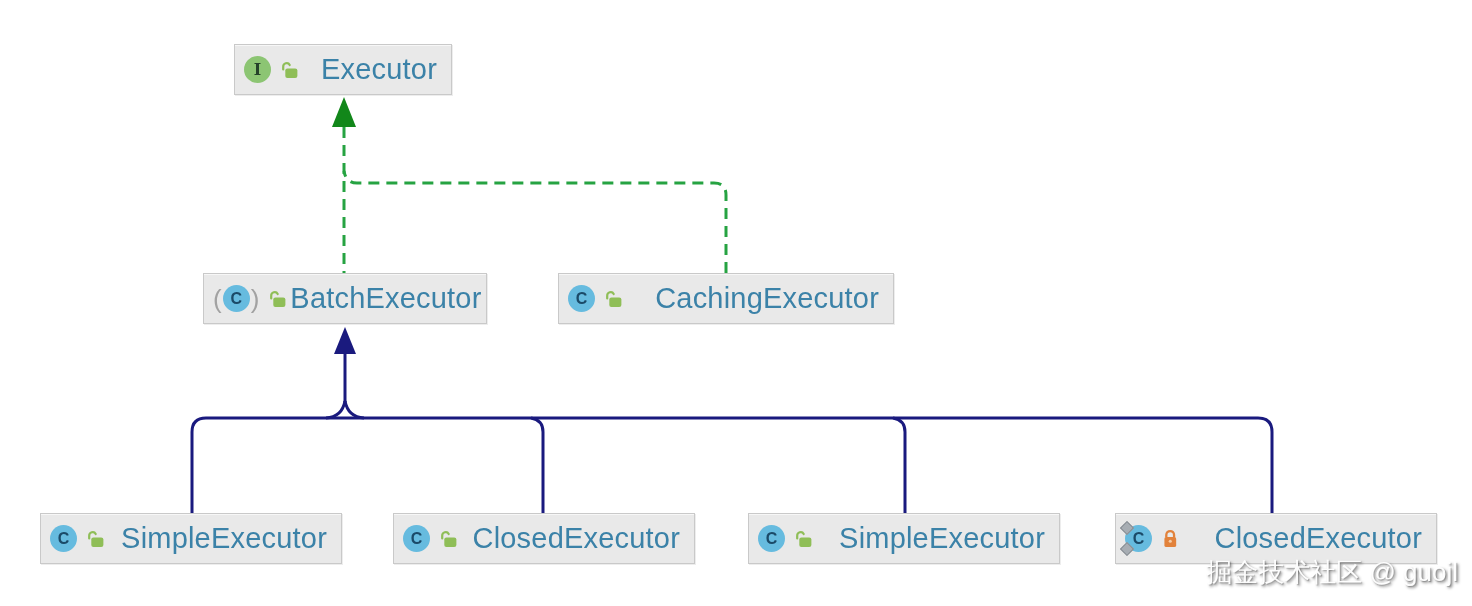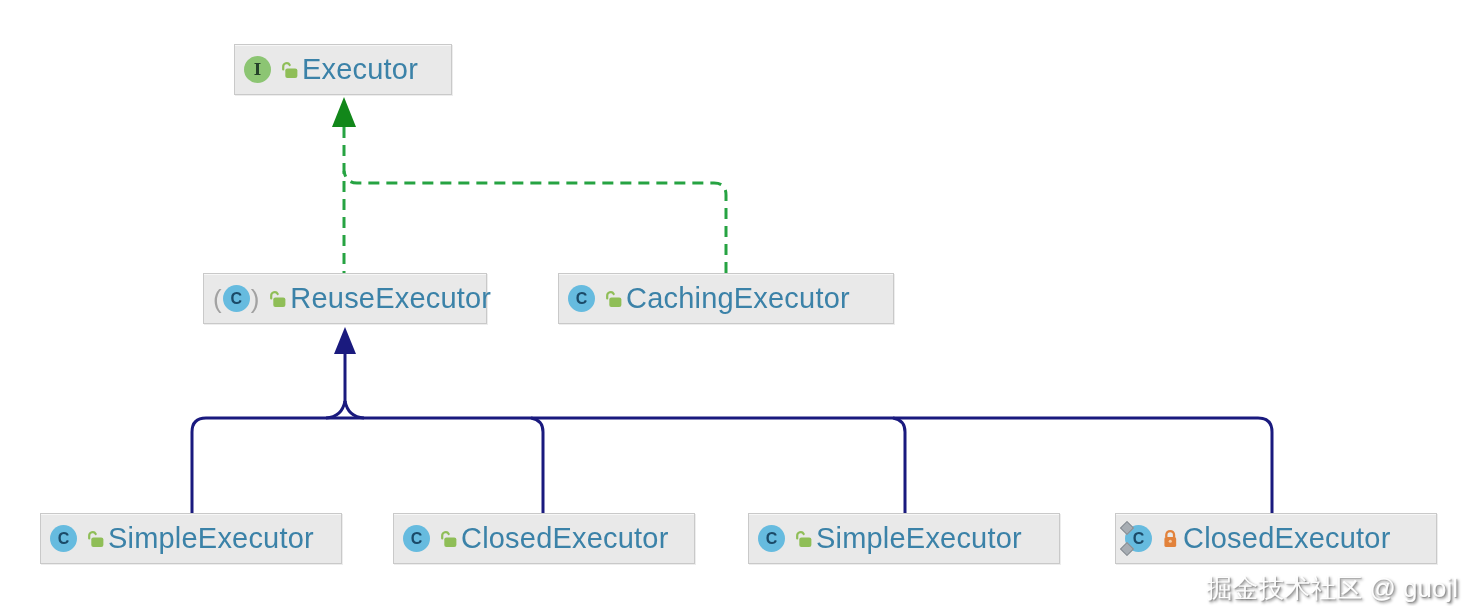--- a/index.html
+++ b/index.html
@@ -30,21 +30,21 @@
   .node{
     position:absolute;height:51px;box-sizing:border-box;
     background:var(--node-bg);
     border:1px solid var(--node-border);
     box-shadow:1px 1px 0 rgba(0,0,0,0.07), inset 0 1px 0 rgba(255,255,255,0.65);
     display:flex;align-items:center;
     padding:0 10px 0 9px;
     cursor:default;
   }
   .node .label{
-    flex:1;text-align:left;
+    flex:1;text-align:right;
     color:var(--label-blue);
     font-size:29px;line-height:1;
     padding-right:4px;
     white-space:nowrap;
     letter-spacing:0.2px;
   }
   .iconwrap{position:relative;display:flex;align-items:center;flex:0 0 auto;}
   .circle-icon{
     width:27px;height:27px;border-radius:50%;
     display:flex;align-items:center;justify-content:center;
@@ -66,21 +66,21 @@
   
   .gear{
     position:absolute;width:8px;height:8px;background:#a7adb3;border:1px solid #868c92;
     transform:rotate(45deg);z-index:2;
   }
   .gear.top{left:-3px;top:-2px;}
   .gear.bottom{left:-3px;bottom:-2px;}
   .lock{margin-left:8px;margin-right:2px;flex:0 0 auto;display:flex;align-items:center;}
 
   .watermark{
-    position:absolute;right:14px;bottom:0;
+    position:absolute;right:14px;bottom:16px;
     color:rgba(255,255,255,0.96);
     font-size:26px;
     text-shadow:2px 2px 3px rgba(0,0,0,0.45), 1px 1px 1px rgba(0,0,0,0.25);
     z-index:10;white-space:nowrap;
   }
 </style>
 </head>
 <body>
 
 <div class="canvas">
@@ -120,21 +120,21 @@
       <span class="circle-icon class">
           <i>C</i>
         </span>
     </span>
     <span class="lock">
       <svg width="21" height="21" viewBox="0 0 20 20">
         <path d="M4 10 V7.4 A3.3 3.3 0 0 1 10.2 5.7" fill="none" stroke="#8fbe57" stroke-width="2.1" stroke-linecap="round"></path>
         <rect x="6" y="9" width="11.5" height="9.2" rx="2" fill="#8fbe57"></rect>
       </svg>
     </span>
-    <span class="label">ReuseExecutor</span>
+    <span class="label">BatchExecutor</span>
   </div>
 
   <div class="node" style="left:558px;top:273px;width:336px">
     <span class="iconwrap">
       <span class="circle-icon class">
           <i>C</i>
         </span>
     </span>
     <span class="lock">
       <svg width="21" height="21" viewBox="0 0 20 20">

